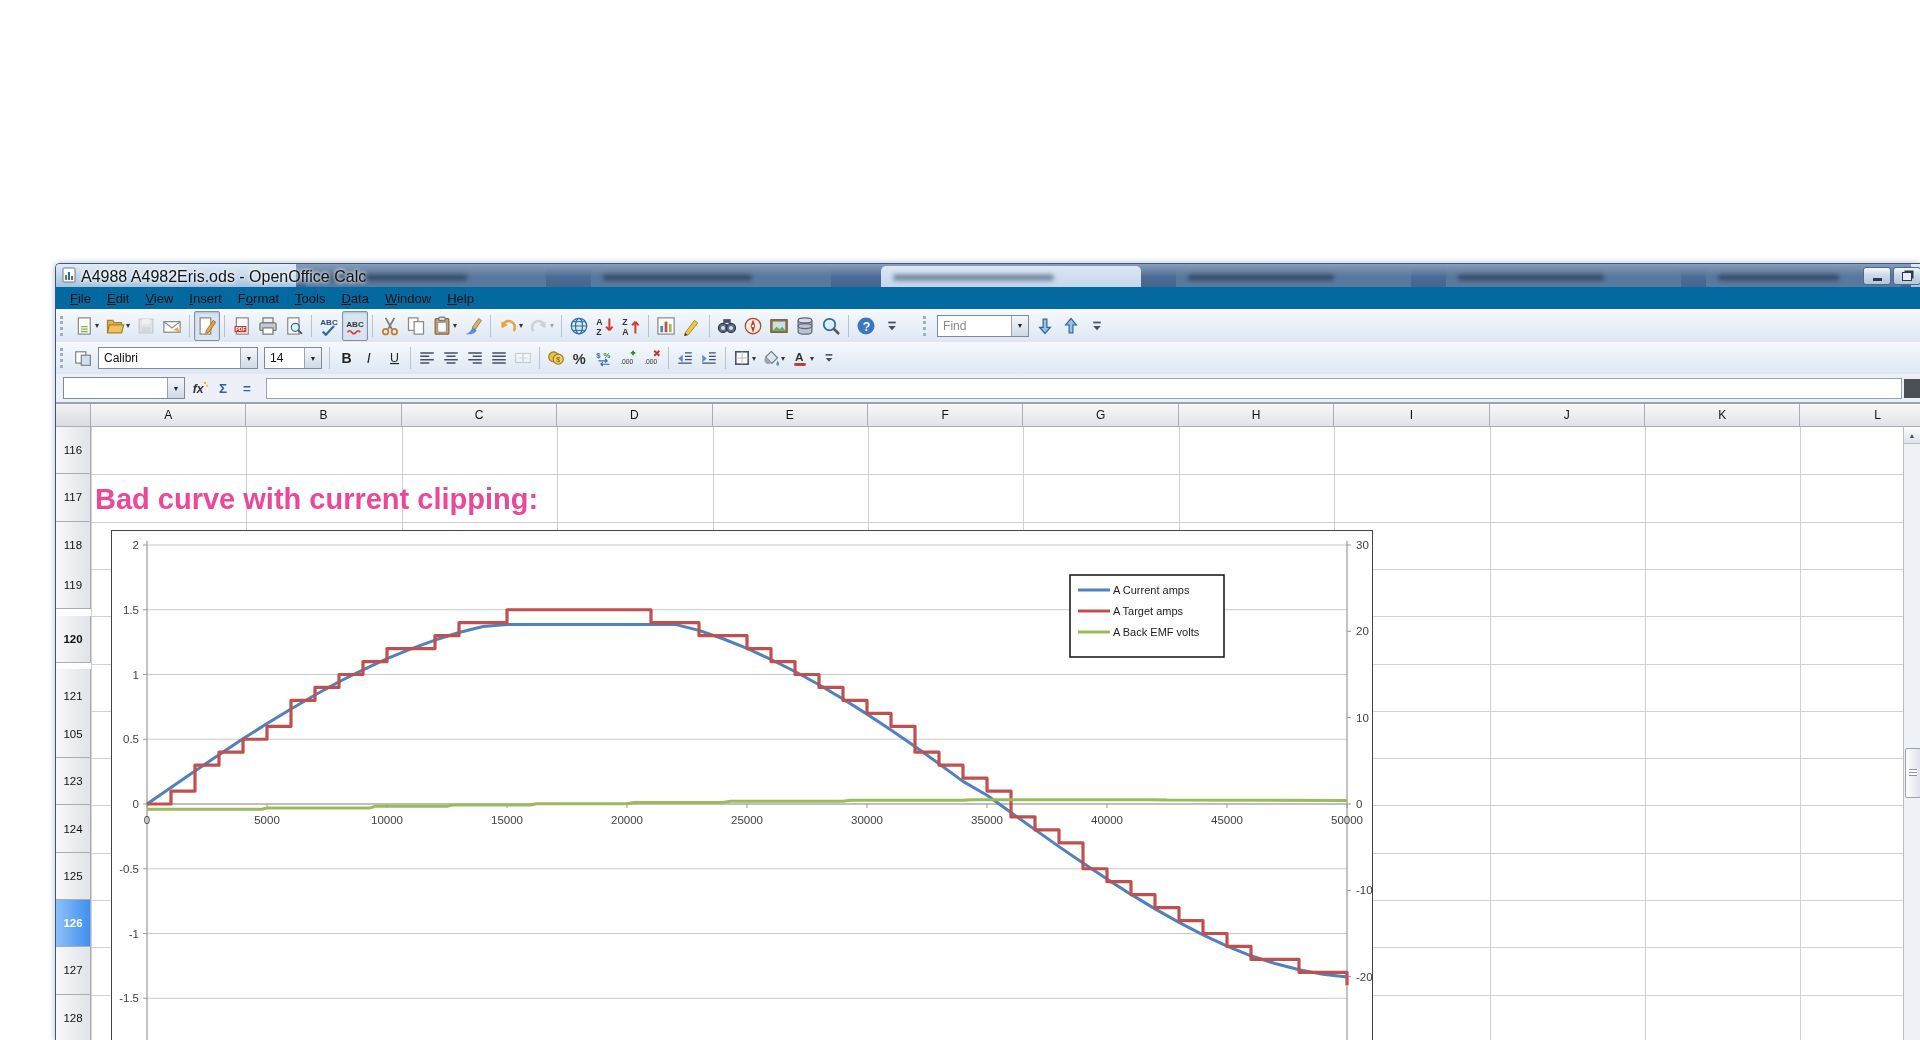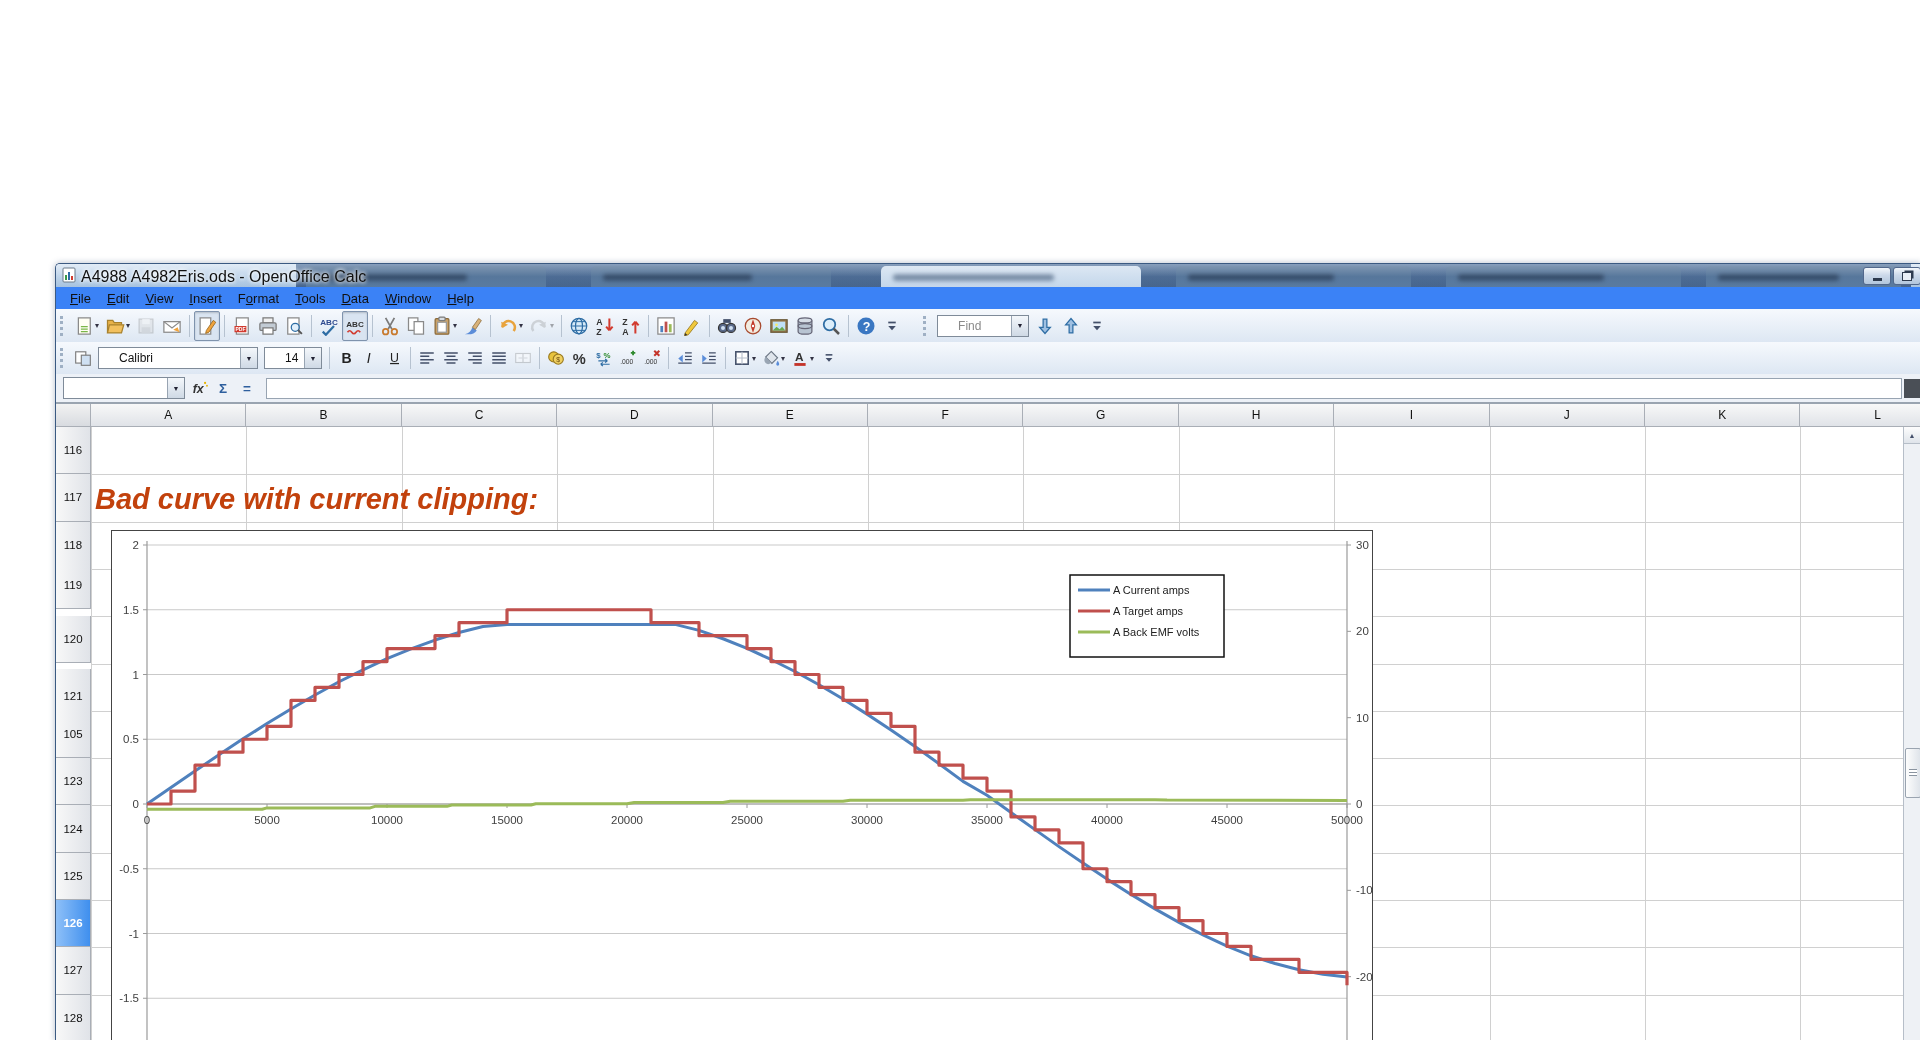--- a/index.html
+++ b/index.html
@@ -22,39 +22,39 @@
   #app-icon{position:absolute;left:5px;top:3px;width:16px;height:16px;}
   #app-icon svg{width:16px;height:16px;}
   #title-text{position:absolute;left:25px;top:4px;font-size:16px;color:#111;
       text-shadow:0 0 4px #fff,0 0 4px #fff;white-space:nowrap;}
   #win-controls{position:absolute;right:0;top:3px;display:flex;gap:2px;}
   .win-btn{width:26px;height:16px;border:1px solid #52688c;border-radius:3px;
       background:linear-gradient(#f4f8fc,#ccd9ea 45%,#b2c6dc);display:flex;align-items:center;justify-content:center;}
   .glyph-min{width:9px;height:3px;background:#2d3a4e;margin-top:7px;}
   .glyph-restore{width:8px;height:7px;border:1.5px solid #2d3a4e;background:#e8eef6;box-shadow:2px -2px 0 -0.5px #2d3a4e;}
   
-  #menubar{position:absolute;left:0;top:23px;right:0;height:22px;background:#3b82f6;
+  #menubar{position:absolute;left:0;top:23px;right:0;height:22px;background:#0369a1;
       border-bottom:1px solid #cdd8e6;display:flex;align-items:center;padding-left:6px;}
   .menu-item{font-size:13px;color:#111;padding:2px 8px;white-space:nowrap;}
   
   .toolbar{position:absolute;left:0;right:0;display:flex;align-items:center;
       background:linear-gradient(#f6f9fd,#dde7f3);border-bottom:1px solid #c3cfdd;}
   #toolbar-std{top:45px;height:33px;}
   #toolbar-fmt{top:78px;height:32px;}
   .grip{width:3px;height:20px;border-left:3px dotted #9fb0c4;margin:0 5px 0 4px;}
   .sep{width:1px;height:22px;background:#b6c2d0;margin:0 4px;}
   .tbtn{display:flex;align-items:center;height:26px;padding:1px 2px;border:1px solid transparent;border-radius:2px;}
   .tbtn svg{width:20px;height:20px;}
   #toolbar-fmt .tbtn svg{width:18px;height:18px;}
   .tbtn.pressed{border-color:#7f93ad;background:#d9e4f1;box-shadow:inset 0 1px 2px rgba(0,0,0,.18);}
   .tbtn.disabled{opacity:.4;filter:grayscale(.8);}
   .dd{font-size:8px;color:#334;margin-left:1px;}
   .combo{display:flex;align-items:center;background:#fff;border:1px solid #7f8b99;height:20px;
       font-size:12px;color:#111;margin:0 3px;}
-  .combo .cval{padding-left:20px;white-space:nowrap;overflow:hidden;flex:1;}
+  .combo .cval{padding-left:5px;white-space:nowrap;overflow:hidden;flex:1;}
   .combo .arrow{width:16px;height:100%;margin-left:auto;border-left:1px solid #98a4b2;
       background:linear-gradient(#f4f7fb,#cfd9e5);display:flex;align-items:center;justify-content:center;font-size:7px;color:#223;}
   .combo.find .cval{color:#8a8a8a;}
   
   #formulabar{position:absolute;left:0;right:0;top:110px;height:28px;background:#edf1f7;
       border-bottom:2px solid #9aa4b0;display:flex;align-items:center;}
   #name-box{width:120px;margin-left:7px;flex-direction:column;}
   #input-line{flex:1;height:19px;background:#fff;border:1px solid #98a4b2;margin:0 2px 0 6px;}
   #fb-cap{width:16px;height:19px;background:#4a4f56;margin-right:1px;}
   .fbtn{display:flex;align-items:center;padding:0 3px;}
@@ -65,21 +65,21 @@
       border-right:1px solid #a9aeb6;border-bottom:1px solid #a9aeb6;box-sizing:border-box;
       font-size:12px;color:#111;text-align:center;line-height:23px;}
   #corner{left:0;width:35px;background:linear-gradient(#f2f2f2,#d8dbe0);}
   .row-hdr{position:absolute;left:0;width:35px;background:linear-gradient(90deg,#f8f8f8,#e0e3e8);
       border-right:1px solid #a9aeb6;border-bottom:1px solid #a9aeb6;box-sizing:border-box;
       font-size:11.5px;color:#111;display:flex;align-items:center;justify-content:center;}
   .row-hdr.selected{background:linear-gradient(90deg,#8ec0f8,#3f8fee);color:#fff;font-weight:bold;}
   .gl-v{position:absolute;top:23px;bottom:0;width:1px;background:#d0d0d0;}
   .gl-h{position:absolute;left:35px;height:1px;background:#d0d0d0;}
   #heading-cell{position:absolute;left:39px;top:71px;height:48px;line-height:48px;
-      font-size:29px;font-weight:bold;color:#c2410c;white-space:nowrap;font-style:italic;}
+      font-size:29px;font-weight:bold;color:#ec4899;white-space:nowrap;}
   
   #chart-object{position:absolute;left:55px;top:126px;width:1262px;height:600px;
       background:#fff;border:1.5px solid #444;box-sizing:border-box;}
   #chart-object svg{display:block;}
   svg text{font-family:"Liberation Sans",sans-serif;}
   
   #vscroll{position:absolute;right:0;top:23px;bottom:0;width:17px;background:#eef1f5;border-left:1px solid #b6bec8;}
   #vscroll .sbtn{position:absolute;left:0;top:0;width:16px;height:16px;
       background:linear-gradient(#fdfdfd,#dfe4ea);border-bottom:1px solid #b6bec8;
       display:flex;align-items:center;justify-content:center;font-size:7px;color:#44506a;}
@@ -574,21 +574,21 @@
           <div class="col-hdr" style="left: 1278.2px; width: 155.4px;">I</div>
           <div class="col-hdr" style="left: 1433.6px; width: 155.4px;">J</div>
           <div class="col-hdr" style="left: 1589px; width: 155.4px;">K</div>
           <div class="col-hdr" style="left: 1744.4px; width: 155.4px;">L</div>
         </div>
       <div id="row-headers">
           <div class="row-hdr" style="top: 23px; height: 47.3px;">116</div>
           <div class="row-hdr" style="top: 70.3px; height: 47.3px;">117</div>
           <div class="row-hdr" style="top: 117.6px; height: 47.3px;">118</div>
           <div class="row-hdr" style="top: 158px; height: 47.3px;">119</div>
-          <div class="row-hdr" style="top: 212.2px; height: 47.3px;">120</div>
+          <div class="row-hdr" style="top: 212.2px; height: 47.3px; font-weight: bold;">120</div>
           <div class="row-hdr" style="top: 265px; height: 54px;">121</div>
           <div class="row-hdr" style="top: 306.8px; height: 47.3px;">105</div>
           <div class="row-hdr" style="top: 354.1px; height: 47.3px;">123</div>
           <div class="row-hdr" style="top: 401.4px; height: 47.3px;">124</div>
           <div class="row-hdr" style="top: 448.7px; height: 47.3px;">125</div>
           <div class="row-hdr selected" style="top: 496px; height: 47.3px;">126</div>
           <div class="row-hdr" style="top: 543.3px; height: 47.3px;">127</div>
           <div class="row-hdr" style="top: 590.6px; height: 47.3px;">128</div>
         </div>
       <div id="heading-cell">Bad curve with current clipping:</div>

